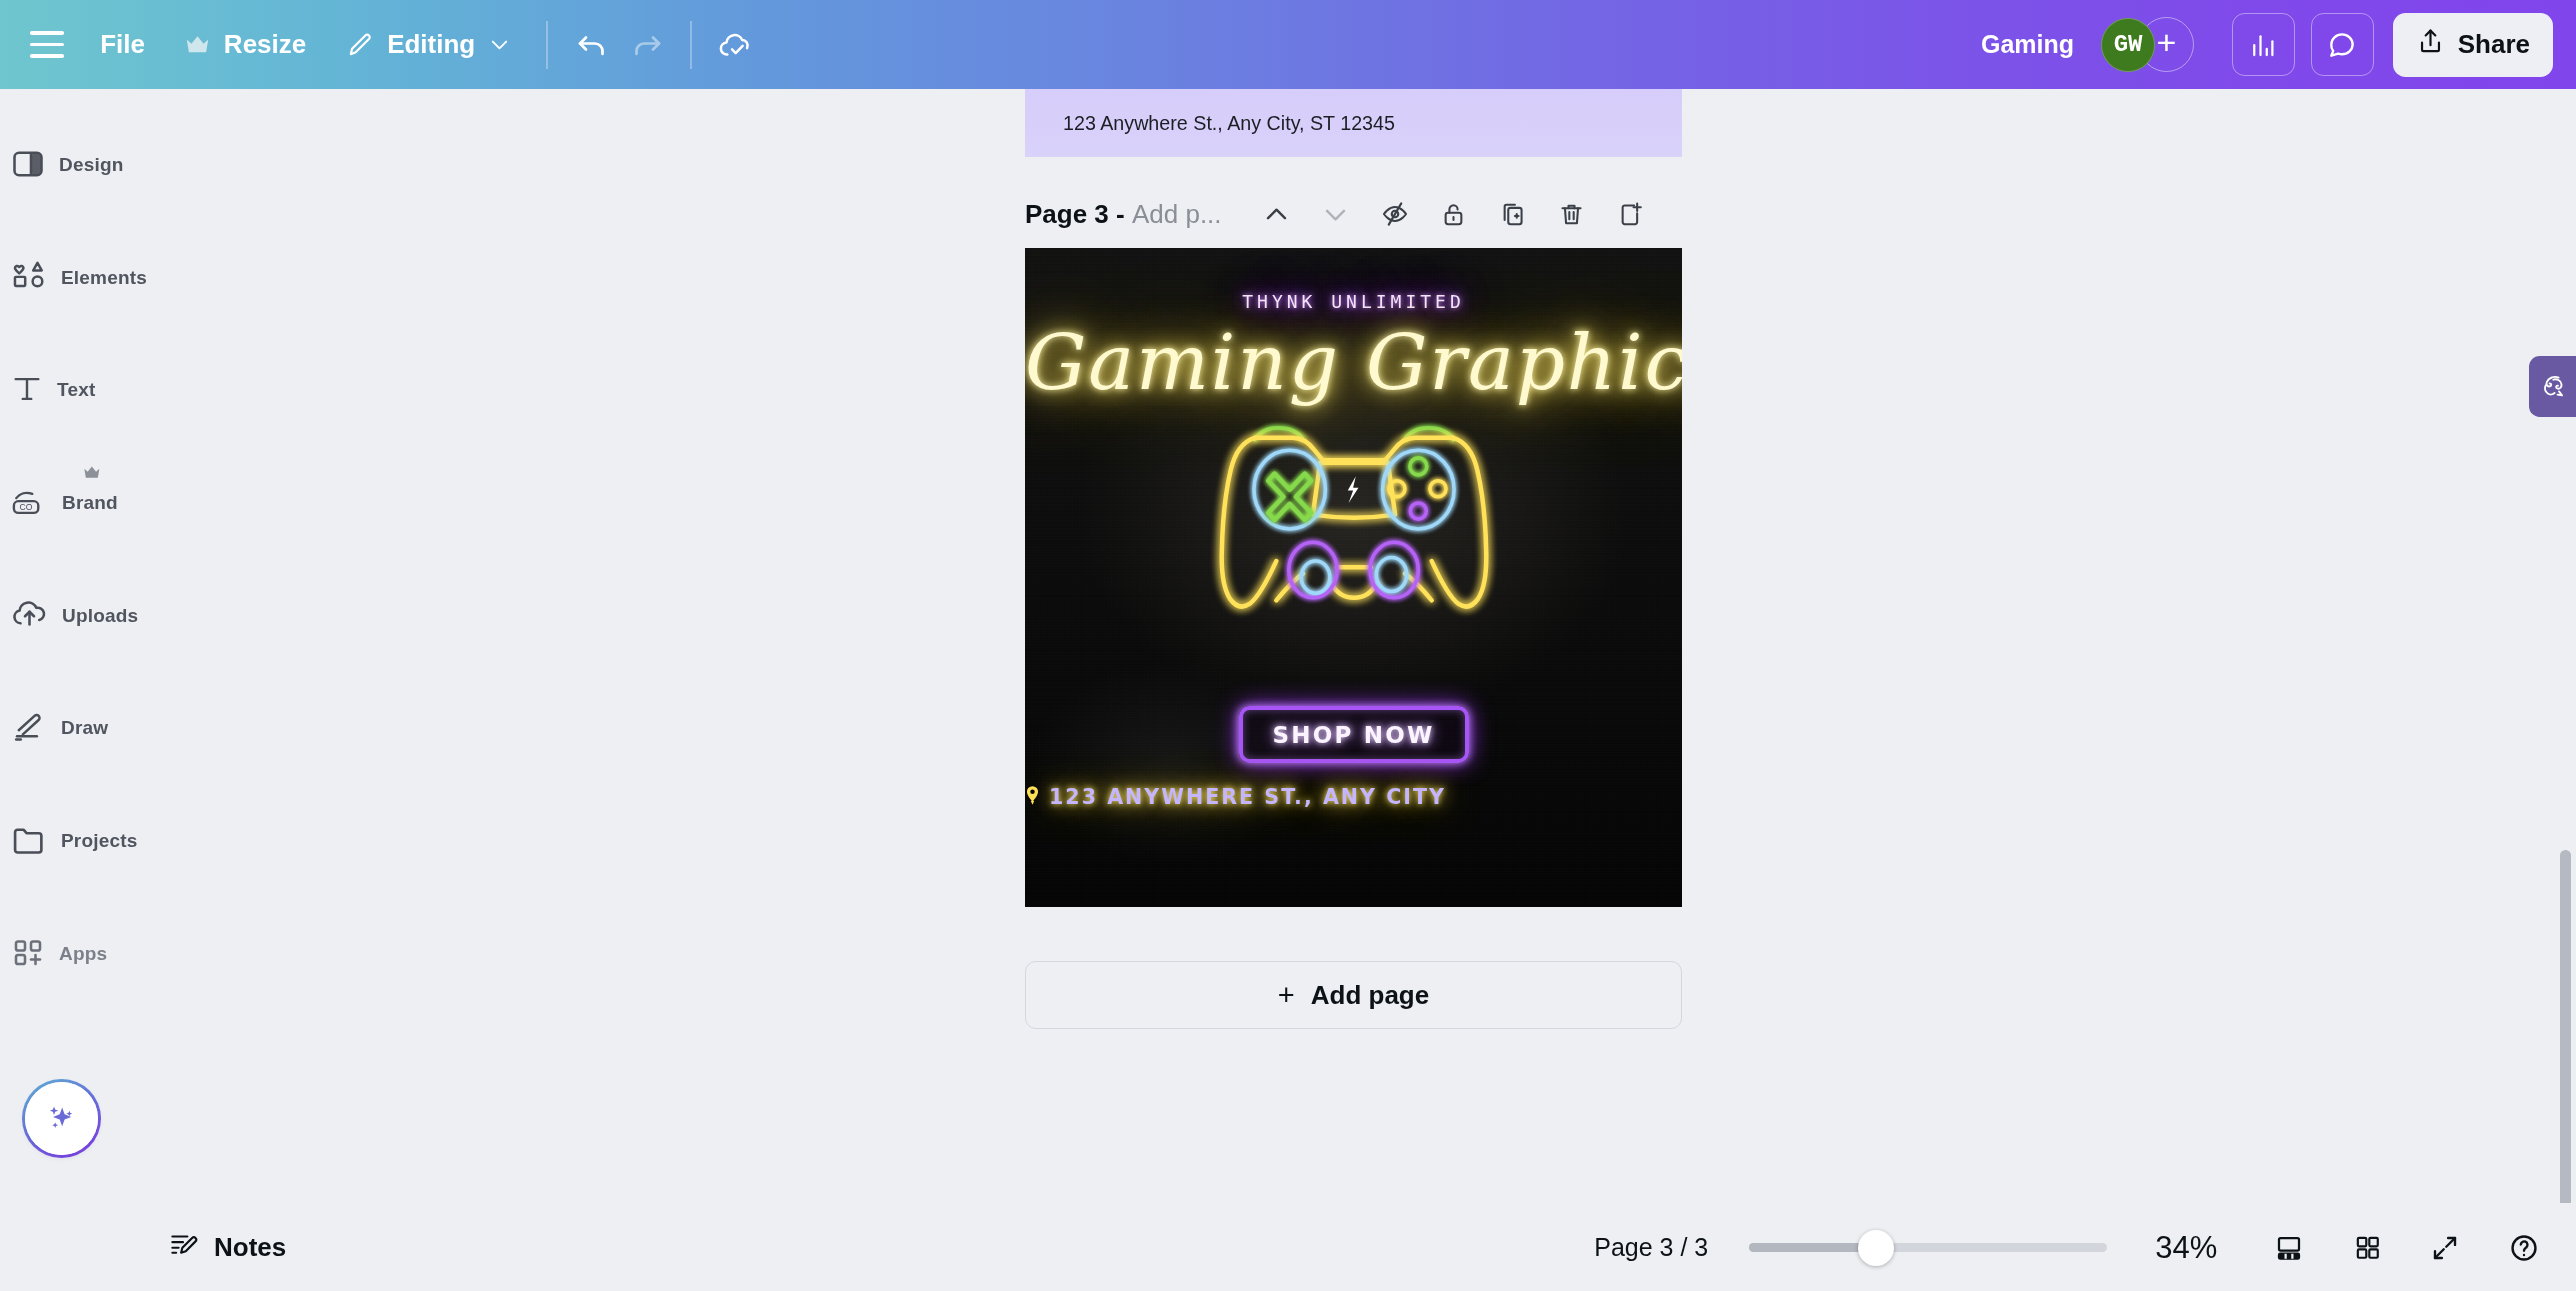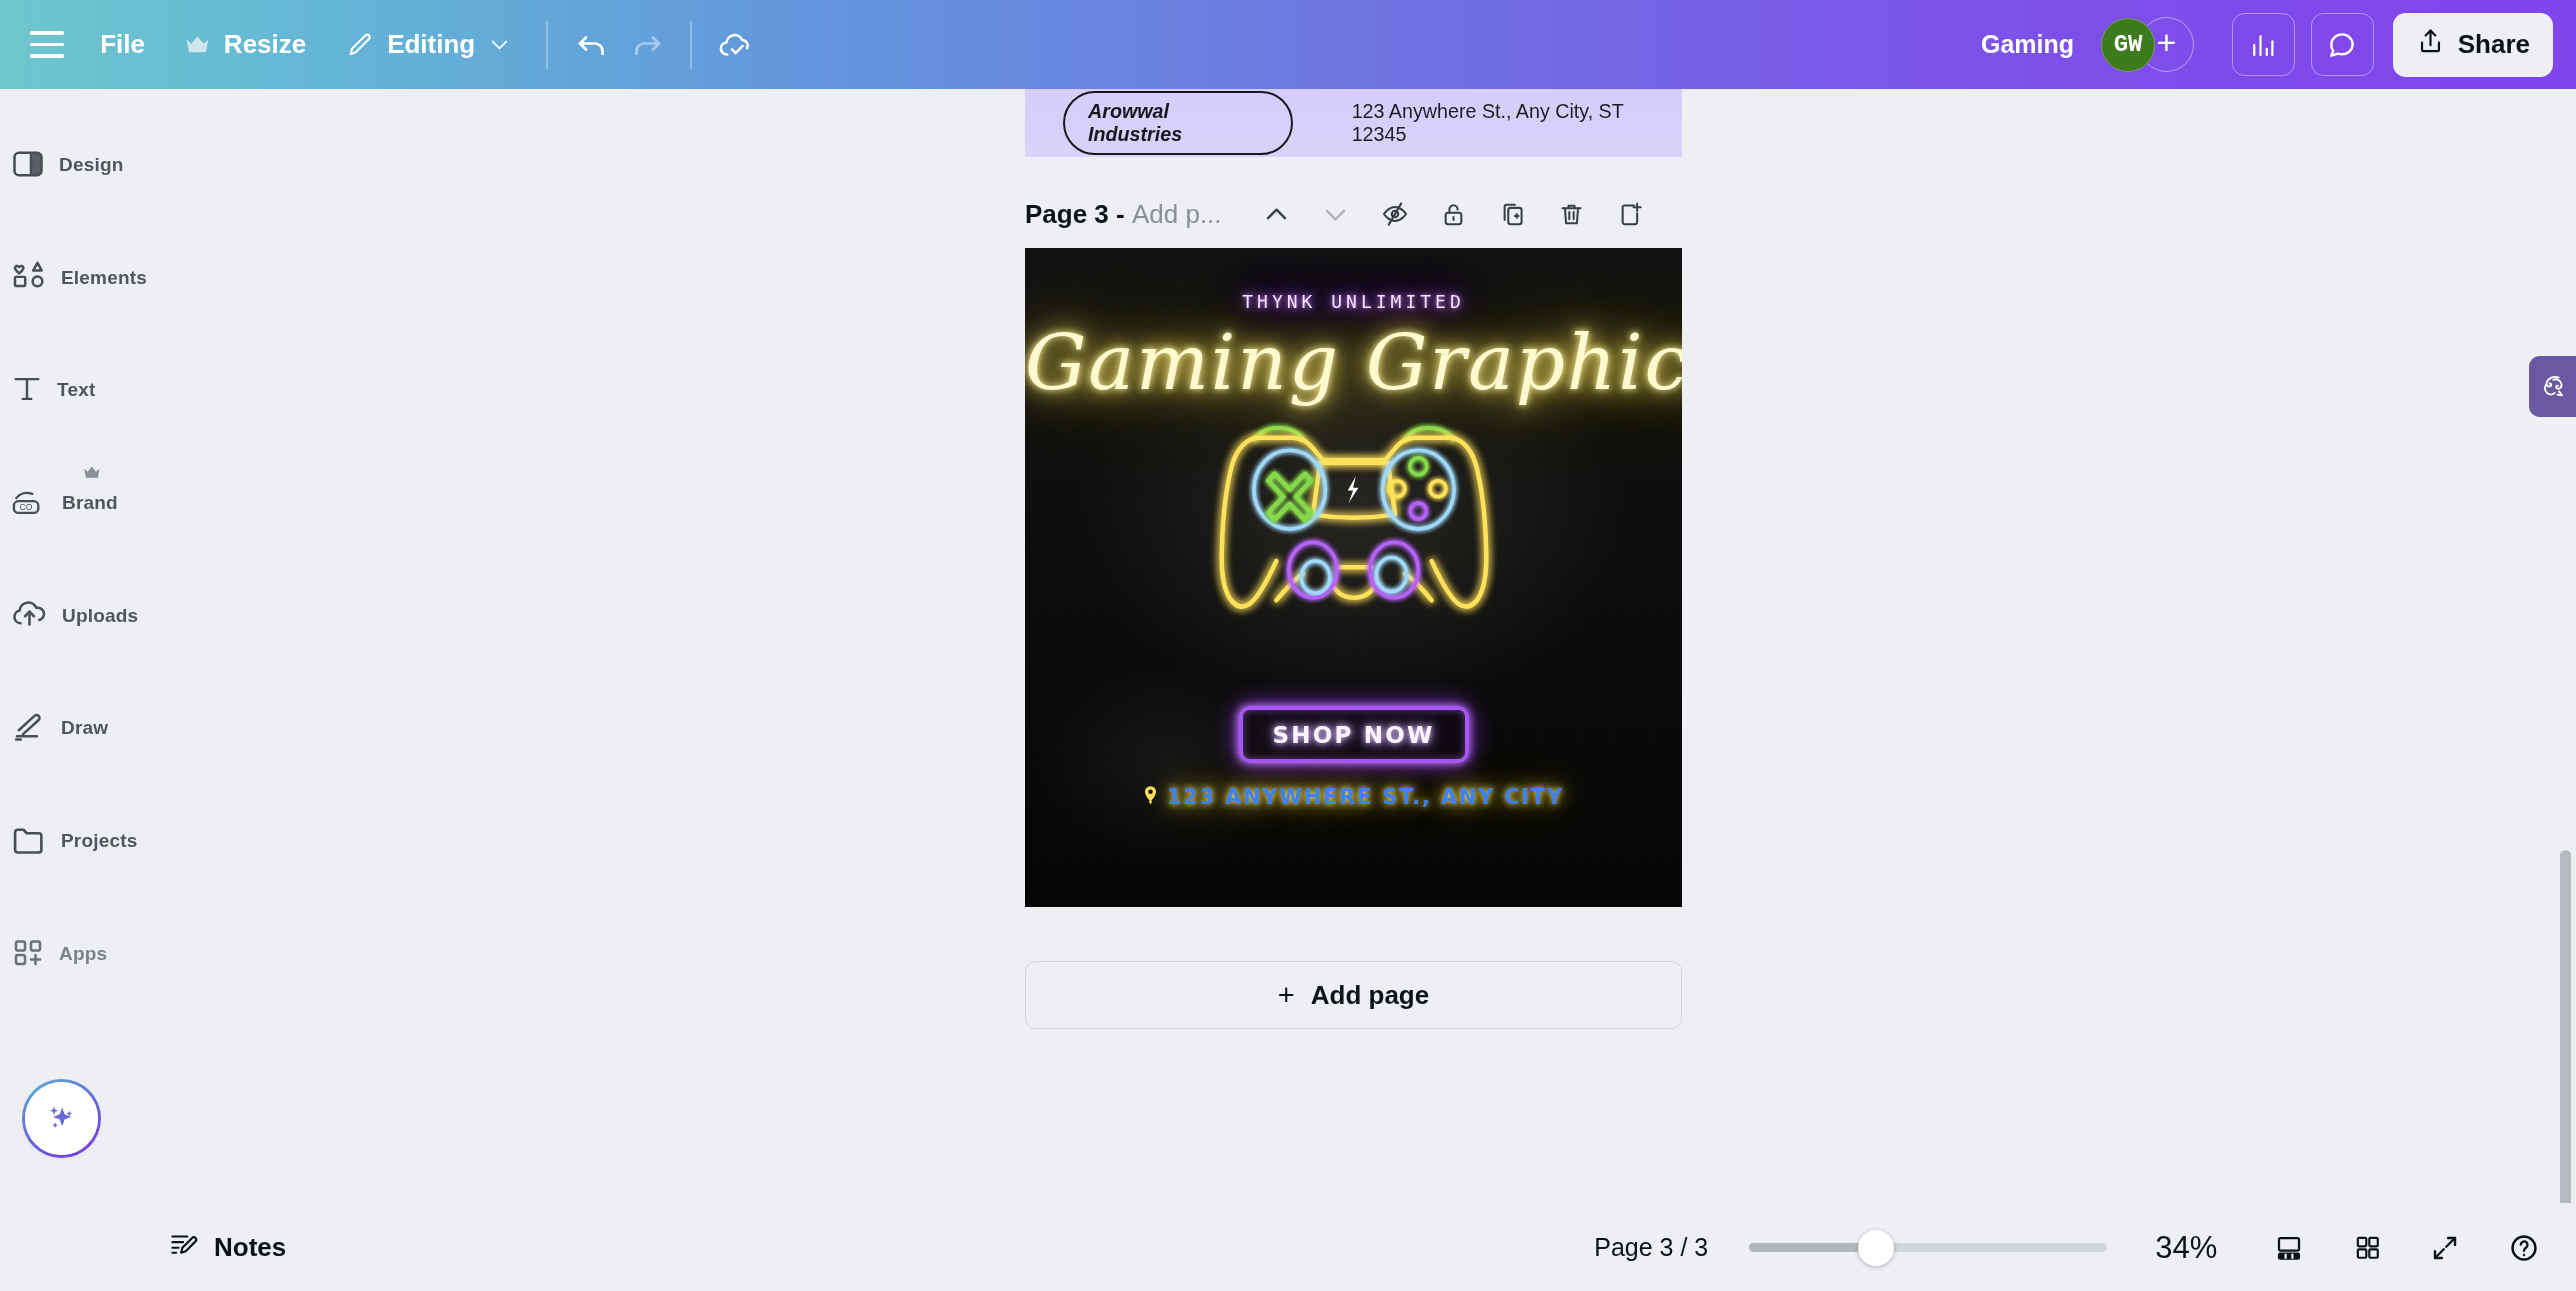--- a/index.html
+++ b/index.html
@@ -189,24 +189,24 @@
     border: 4.5px solid #A855F7; border-radius: 10.7px;
     padding: 11.6px 30px;
     font-family: "DejaVu Sans", sans-serif;
     font-size: 23px; font-weight: 700; letter-spacing: 2.2px; color: #FBF4FF;
     box-shadow: 0 0 9px #C084FC, 0 0 23px #9333EA, inset 0 0 9px rgba(192,132,252,.45);
     text-shadow: 0 0 6.3px #E9D5FF, 0 0 16px #C084FC;
     background: rgba(22,8,34,.35);
     white-space: nowrap; cursor: pointer;
   }
   .art-addr {
-    position: absolute; left: 0; right: 0; top: 537px; text-align: center;
+    position: absolute; left: 0; right: 0; top: 537px; text-align: left;
     font-family: "DejaVu Sans", sans-serif;
     font-size: 20.6px; font-weight: 700; letter-spacing: 2px;
-    color: #3b82f6;
+    color: #c4b5fd;
     text-shadow: 0 0 6.3px #FFE96A, 0 0 18px #E6C93B, 0 0 39px #9E8418;
     white-space: nowrap;
   }
   .art-addr .pin { display: inline-block; vertical-align: -1.8px; margin-right: 9px; }
 
   .add-page {
     position: absolute; left: 894px; top: 872px;
     width: 657px; height: 68px;
     border: 1.8px solid #D3D6DC; border-radius: 10.7px;
     background: transparent; cursor: pointer;
@@ -462,21 +462,20 @@
           <path d="M8.1 14.3l.5 1.3 1.3.5-1.3.5-.5 1.3-.5-1.3-1.3-.5 1.3-.5.5-1.3z"></path>
         </svg>
       </div>
     </div>
   </div>
 
   <div class="workspace">
 
     <div class="prev-strip-top"></div>
     <div class="page-prev">
-      <div class="prev-pill">Arowwal Industries</div>
       <div class="prev-addr">123 Anywhere St., Any City, ST 12345</div>
     </div>
 
     <div class="page-header">
       <div class="page-title">
         <span>Page 3 - </span><span class="sub">Add p...</span>
       </div>
 
       <div class="ph-btn first">
         <svg width="29" height="29" viewBox="0 0 24 24" fill="none" stroke="#3B3F47" stroke-width="2" stroke-linecap="round" stroke-linejoin="round">

